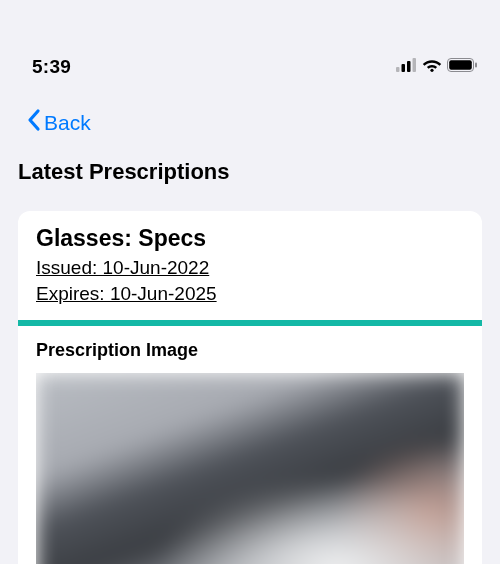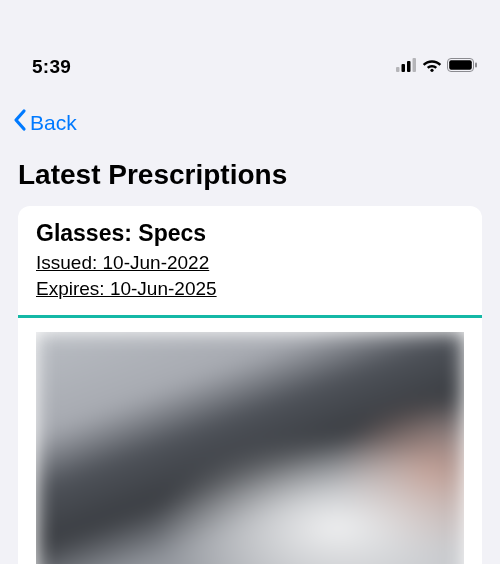--- a/index.html
+++ b/index.html
@@ -53,38 +53,39 @@
       transform: translateX(-50%);
     }
     .nav-action {
       color: #007aff;
       font-size: 21px;
       font-weight: 400;
       cursor: pointer;
     }
     .nav-bar-wrap {
       position: relative;
+      margin-left: 14px;
     }
     .content {
       padding: 10px 18px 0 18px;
     }
     .section-header {
-      font-size: 28px;
+      font-size: 22px;
       font-weight: 700;
-      margin-bottom: 15px;
+      margin-bottom: 26px;
       color: #000;
     }
     .card {
       background: #fff;
       border-radius: 12px;
       overflow: hidden;
     }
     .card-head {
       padding: 14px 18px 14px 18px;
-      border-bottom: 3px solid #14b8a6;
+      border-bottom: 6px solid #14b8a6;
     }
     .card-title {
       font-size: 23px;
       font-weight: 700;
       margin-bottom: 3px;
     }
     .card-line {
       font-size: 19px;
       font-weight: 400;
       line-height: 1.35;
@@ -158,18 +159,19 @@
 
 <div class="content">
   <h2 class="section-header">Latest Prescriptions</h2>
   <div class="card">
     <div class="card-head">
       <div class="card-title">Glasses: Specs</div>
       <div class="card-line">Issued: 10-Jun-2022</div>
       <div class="card-line">Expires: 10-Jun-2025</div>
     </div>
     <div class="card-sub">
+      <div class="sub-title">Prescription Image</div>
       <div class="img-wrap">
         <div class="image-placeholder"></div>
       </div>
     </div>
   </div>
 </div>
 
 </body></html>

